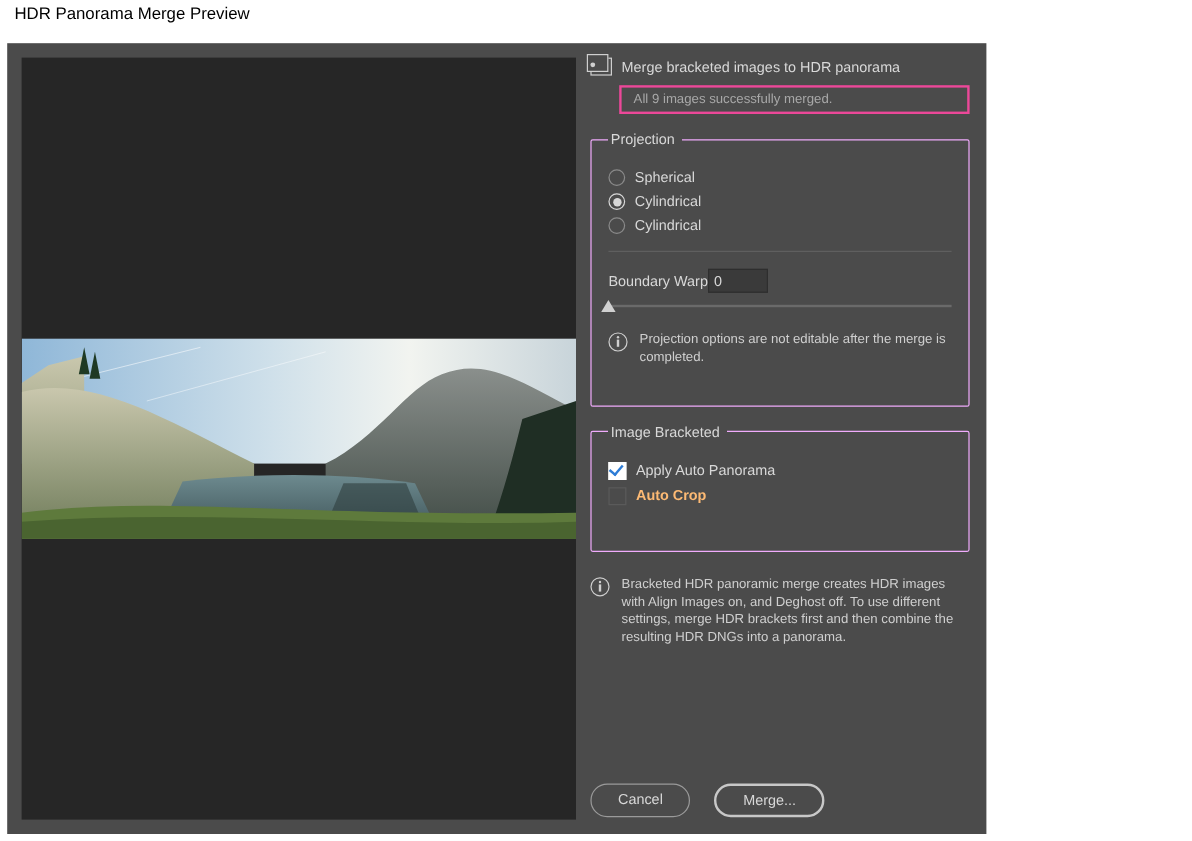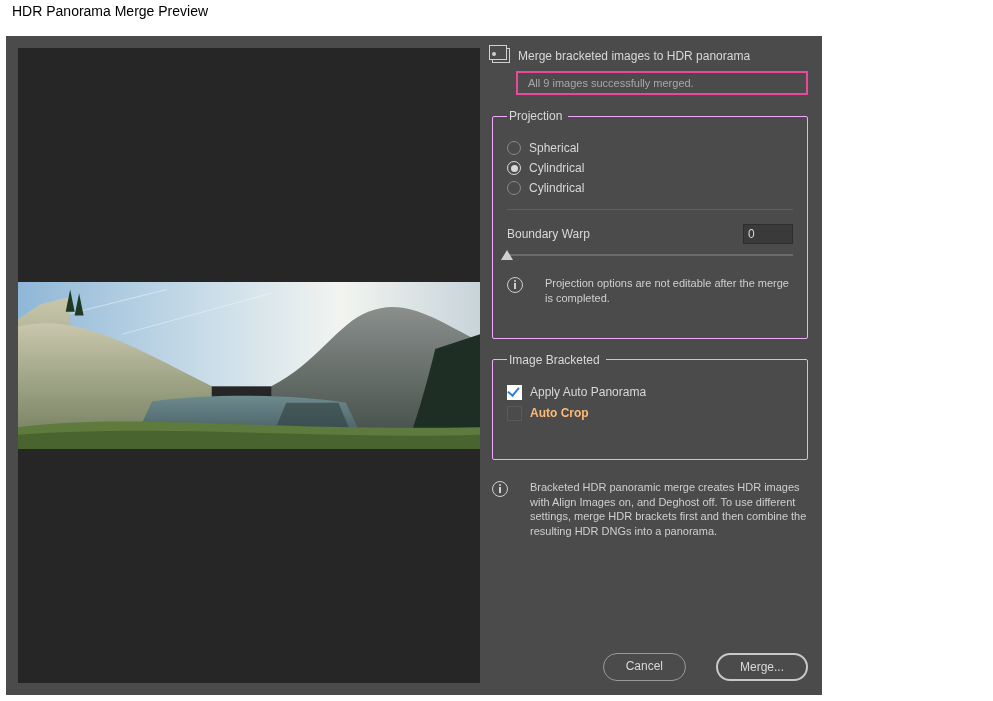--- a/index.html
+++ b/index.html
@@ -106,21 +106,20 @@
     background: #d8d8d8;
   }
   .divider {
     height: 1px;
     background: #5f5f5f;
     margin: 14px 0;
   }
   .bw-row {
     display: flex;
     align-items: center;
-    justify-content: space-between;
     margin-bottom: 4px;
   }
   .bw-input {
     width: 40px;
     background: #3a3a3a;
     border: 1px solid #2e2e2e;
     color: #d8d8d8;
     font-size: 12px;
     padding: 2px 4px;
     text-align: left;
@@ -167,21 +166,21 @@
   }
   .check-box.disabled {
     border-color: #5a5a5a;
   }
   .disabled-text {
     color: #fdba74;
     font-weight: bold;
   }
   .info-row {
     display: flex;
-    gap: 22px;
+    gap: 10px;
     margin: 6px 0 0 0;
     color: #cfcfcf;
   }
   .info-text {
     font-size: 11px;
     line-height: 1.35;
   }
   .info-icon {
     width: 14px; height: 14px;
     border: 1.5px solid #cfcfcf;
@@ -201,22 +200,21 @@
   .info-icon::after {
     content: "";
     position: absolute;
     left: 6px; top: 5px;
     width: 2px; height: 6px;
     background: #cfcfcf;
   }
   .spacer { flex: 1; }
   .button-row {
     display: flex;
-    justify-content: flex-end;
-    gap: 30px;
+    gap: 20px;
     padding: 6px 0 2px 0;
   }
   .pill-btn {
     border: 1px solid #9a9a9a;
     border-radius: 14px;
     padding: 5px 22px;
     color: #d8d8d8;
     background: transparent;
     cursor: pointer;
     font-size: 12px;

